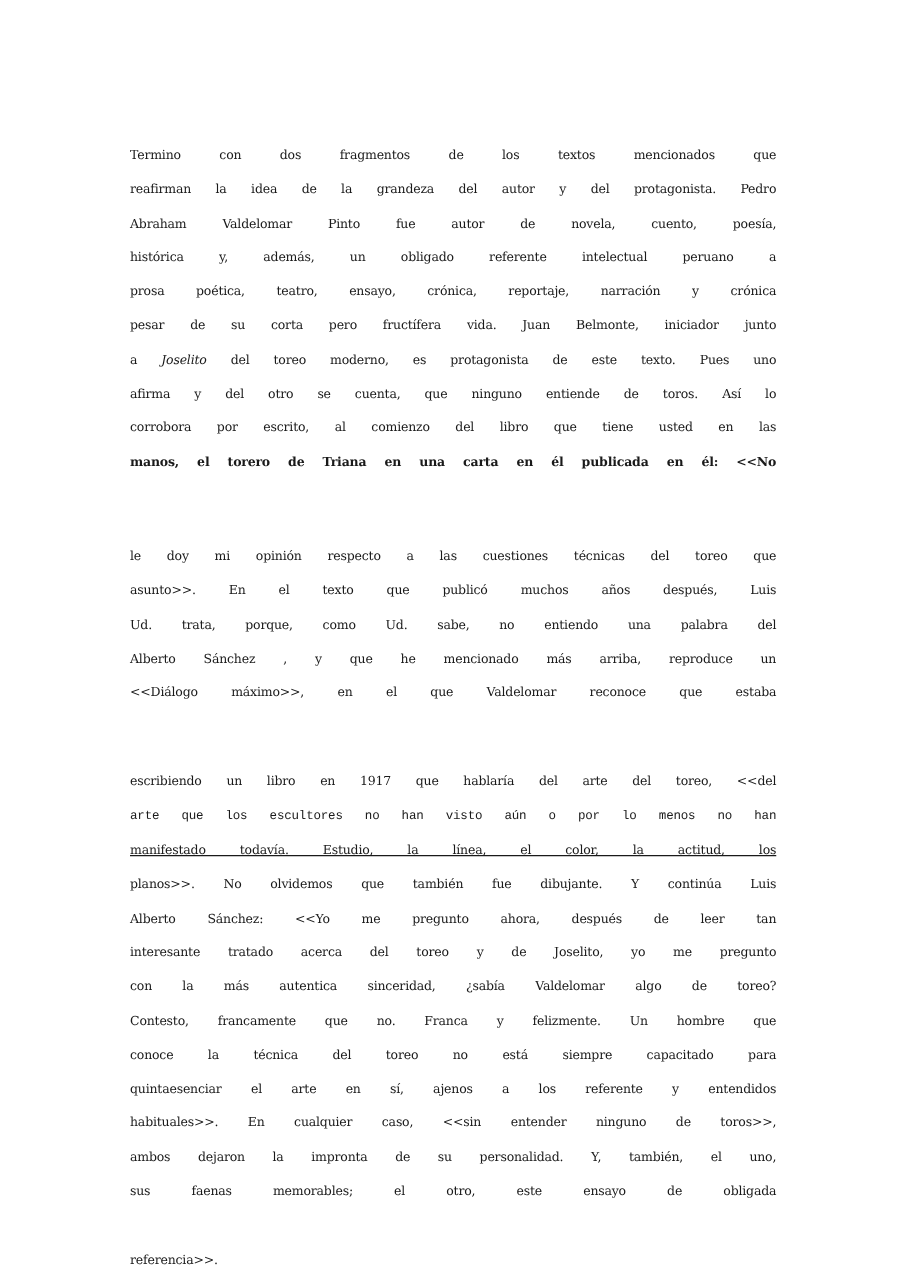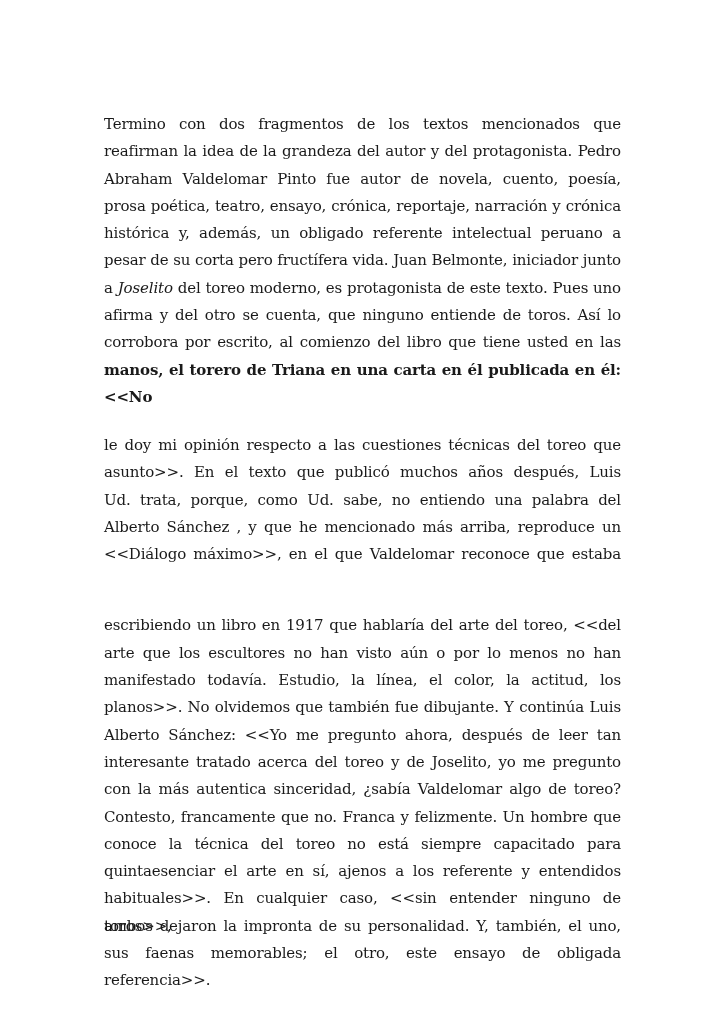--- a/index.html
+++ b/index.html
@@ -20,21 +20,21 @@
       height: 1024px;
       background: #ffffff;
     }
     .body-text {
       position: absolute;
       left: 104px;
       top: 111px;
       width: 517px;
       margin: 0;
       font-family: "DejaVu Serif", "Liberation Serif", serif;
-      font-size: 15px;
+      font-size: 10px;
       line-height: 27.3px;
       color: #1a1a1a;
       text-align: justify;
       letter-spacing: -0.15px;
       word-spacing: 0px;
     }
     .line {
       display: block;
       text-align: justify;
       text-align-last: justify;
@@ -48,40 +48,40 @@
     em { font-style: italic; }
   </style>
 </head>
 <body>
 
 <div class="page">
   <div class="body-text">
     <span class="line" style="white-space: normal;">Termino con dos fragmentos de los textos mencionados que</span>
     <span class="line" style="white-space: normal;">reafirman la idea de la grandeza del autor y del protagonista.  Pedro</span>
     <span class="line" style="white-space: normal;">Abraham Valdelomar Pinto fue autor de novela, cuento, poesía,</span>
+    <span class="line" style="white-space: normal;">histórica y, además, un obligado referente intelectual peruano a</span>
     <span class="line" style="white-space: normal;">prosa poética, teatro, ensayo, crónica, reportaje, narración y crónica</span>
-    <span class="line" style="white-space: normal;">histórica y, además, un obligado referente intelectual peruano a</span>
     <span class="line" style="white-space: normal;">pesar de su corta pero fructífera vida. Juan Belmonte, iniciador junto</span>
     <span class="line" style="white-space: normal;"><span class="seg">a </span><em>Joselito</em><span class="seg"> del toreo moderno, es protagonista de este texto. Pues uno</span></span>
     <span class="line" style="white-space: normal;">afirma y del otro se cuenta, que ninguno entiende de toros. Así lo</span>
     <span class="line" style="white-space: normal;">corrobora por escrito, al comienzo del libro que tiene usted en las</span>
     <span class="line" style="white-space: normal; font-weight: bold;">manos, el torero de Triana en una carta en él publicada en él: &lt;&lt;No</span>
     <span class="line" style="white-space: normal; margin-top: 48px;">le doy mi opinión respecto a las cuestiones técnicas del toreo que</span>
     <span class="line" style="white-space: normal;">asunto&gt;&gt;.  En el texto que publicó muchos años después, Luis</span>
     <span class="line" style="white-space: normal;">Ud. trata, porque, como Ud. sabe, no entiendo una palabra del</span>
     <span class="line" style="white-space: normal;">Alberto Sánchez , y que he mencionado más arriba, reproduce un</span>
     <span class="line" style="white-space: normal;">&lt;&lt;Diálogo máximo&gt;&gt;, en el que Valdelomar reconoce que estaba</span>
     <span class="line" style="white-space: normal; margin-top: 44px;">escribiendo un libro en 1917 que hablaría del arte del toreo, &lt;&lt;del</span>
-    <span class="line" style="white-space: normal;">arte que los escultores no han visto aún o por lo menos no han</span>
-    <span class="line" style="white-space: normal;">manifestado todavía. Estudio, la línea, el color, la actitud, los</span>
+    <span class="line" style="white-space: normal; font-family: Liberation Mono, monospace;">arte que los escultores no han visto aún o por lo menos no han</span>
+    <span class="line" style="white-space: normal; text-decoration: underline;">manifestado todavía. Estudio, la línea, el color, la actitud, los</span>
     <span class="line" style="white-space: normal;">planos&gt;&gt;. No olvidemos que también fue dibujante. Y continúa Luis</span>
     <span class="line" style="white-space: normal;">Alberto Sánchez: &lt;&lt;Yo me pregunto ahora, después de leer tan</span>
     <span class="line" style="white-space: normal;">interesante tratado acerca del toreo y de Joselito, yo me pregunto</span>
     <span class="line" style="white-space: normal;">con la más autentica sinceridad, ¿sabía Valdelomar algo de toreo?</span>
     <span class="line" style="white-space: normal;">Contesto, francamente que no. Franca y felizmente. Un hombre que</span>
     <span class="line" style="white-space: normal;">conoce la técnica del toreo no está siempre capacitado para</span>
     <span class="line" style="white-space: normal;">quintaesenciar el arte en sí, ajenos a los referente y entendidos</span>
     <span class="line" style="white-space: normal;">habituales&gt;&gt;. En cualquier caso, &lt;&lt;sin entender ninguno de toros&gt;&gt;,</span>
     <span class="line" style="white-space: normal;">ambos dejaron la impronta de su personalidad. Y, también, el uno,</span>
     <span class="line" style="white-space: normal;">sus faenas memorables; el otro, este ensayo de obligada</span>
-    <span class="line last" style="white-space: normal;">referencia&gt;&gt;.</span>
+    <span class="line last" style="white-space: normal; margin-top: 28px;">referencia&gt;&gt;.</span>
   </div>
 </div>
 
 </body></html>

